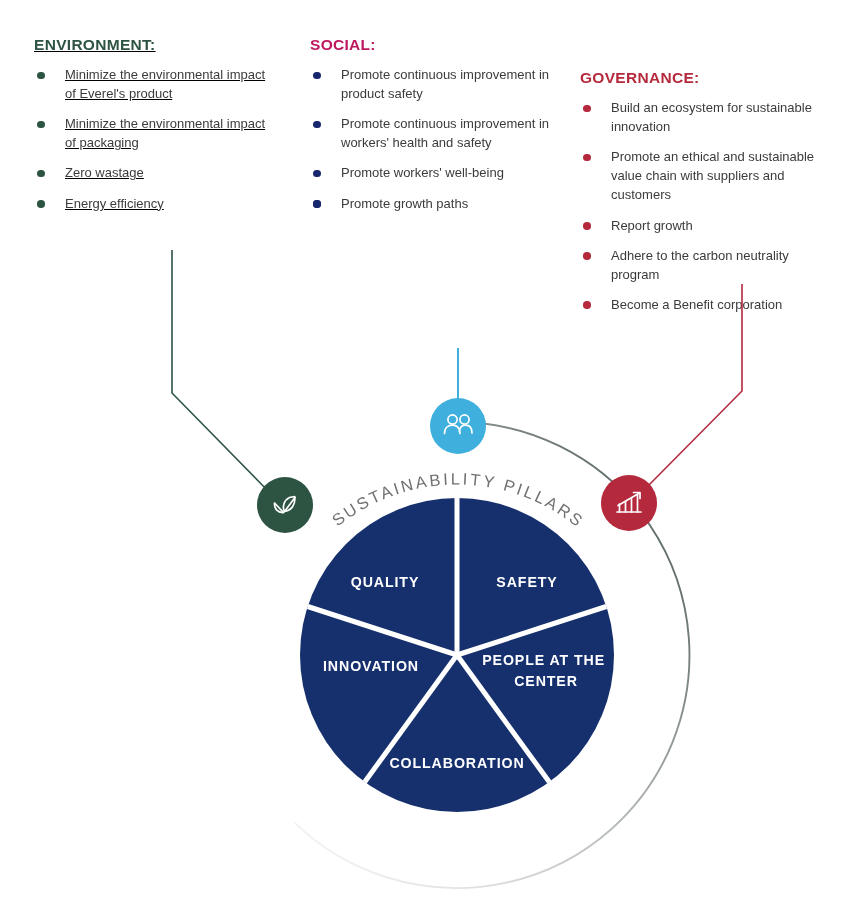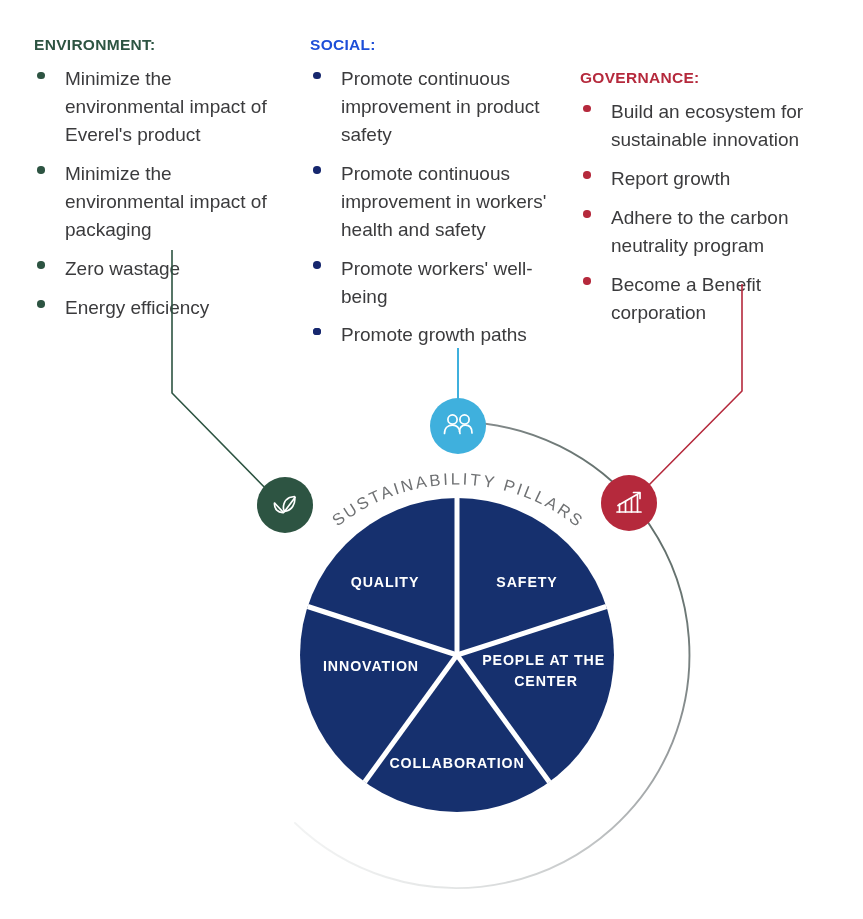--- a/index.html
+++ b/index.html
@@ -5,32 +5,32 @@
   html,body{margin:0;padding:0;background:#ffffff;}
   body{
     width:863px;height:919px;position:relative;overflow:hidden;
     font-family:"Liberation Sans","DejaVu Sans",sans-serif;
     -webkit-font-smoothing:antialiased;
   }
 
   
   #columns{position:absolute;left:0;top:0;width:863px;height:320px;}
   .column{position:absolute;top:36px;}
-  .col-env{left:34px;width:240px;}
+  .col-env{left:34px;width:240px;text-decoration:underline;}
   .col-soc{left:310px;width:248px;}
   .col-gov{left:580px;width:248px;margin-top:33px;}
 
   .col-heading{
     font-size:15.5px;font-weight:bold;letter-spacing:.3px;
     margin:0 0 12px 0;line-height:1.1;
   }
   .col-list{list-style:none;margin:0;padding:0;}
   .col-list li{
     position:relative;padding-left:31px;margin-bottom:11px;
-    font-size:19px;line-height:1.47;color:#3b3b3d;
+    font-size:13px;line-height:1.47;color:#3b3b3d;
   }
   .col-list li .bullet{
     position:absolute;left:3px;top:6.5px;
     width:7.5px;height:7.5px;border-radius:50%;
   }
 
   
   #diagram{position:absolute;left:0;top:0;width:863px;height:919px;}
   #diagram svg{display:block;width:863px;height:919px;}
 
@@ -67,21 +67,21 @@
         <span>Zero wastage</span>
       </li>
       <li>
         <span class="bullet" style="background: rgb(45, 84, 66);"></span>
         <span>Energy efficiency</span>
       </li>
     </ul>
   </div>
 
   <div class="column col-soc">
-    <div class="col-heading" style="color: #1d4ed8;">SOCIAL:</div>
+    <div class="col-heading" style="color: #be185d;">SOCIAL:</div>
     <ul class="col-list">
       <li>
         <span class="bullet" style="background: rgb(22, 39, 110);"></span>
         <span>Promote continuous improvement in product safety</span>
       </li>
       <li>
         <span class="bullet" style="background: rgb(22, 39, 110);"></span>
         <span>Promote continuous improvement in workers' health and safety</span>
       </li>
       <li>
@@ -97,20 +97,24 @@
       </li>
     </ul>
   </div>
 
   <div class="column col-gov">
     <div class="col-heading" style="color: rgb(181, 41, 60);">GOVERNANCE:</div>
     <ul class="col-list">
       <li>
         <span class="bullet" style="background: rgb(181, 41, 60);"></span>
         <span>Build an ecosystem for sustainable innovation</span>
+      </li>
+      <li>
+        <span class="bullet" style="background: rgb(181, 41, 60);"></span>
+        <span>Promote an ethical and sustainable value chain with suppliers and customers</span>
       </li>
       <li>
         <span class="bullet" style="background: rgb(181, 41, 60);"></span>
         <span>Report growth</span>
       </li>
       <li>
         <span class="bullet" style="background: rgb(181, 41, 60);"></span>
         <span>Adhere to the carbon neutrality program</span>
       </li>
       <li>

